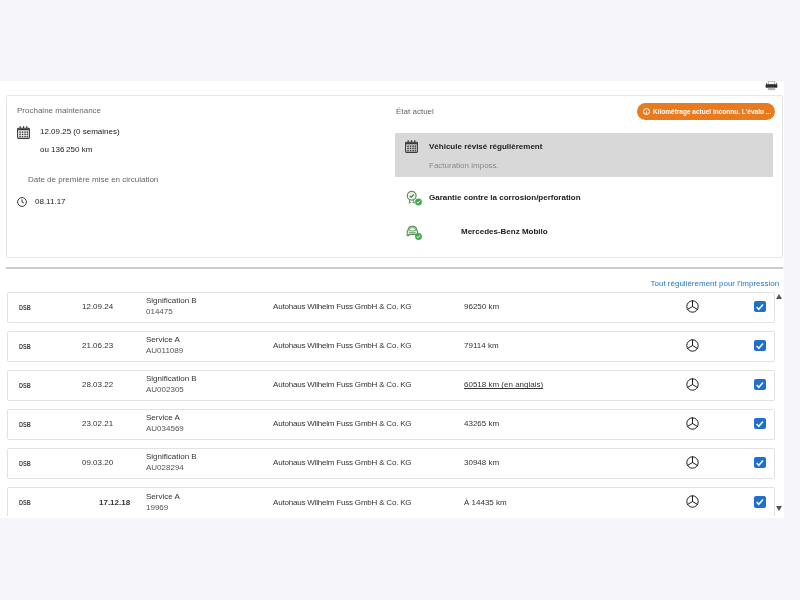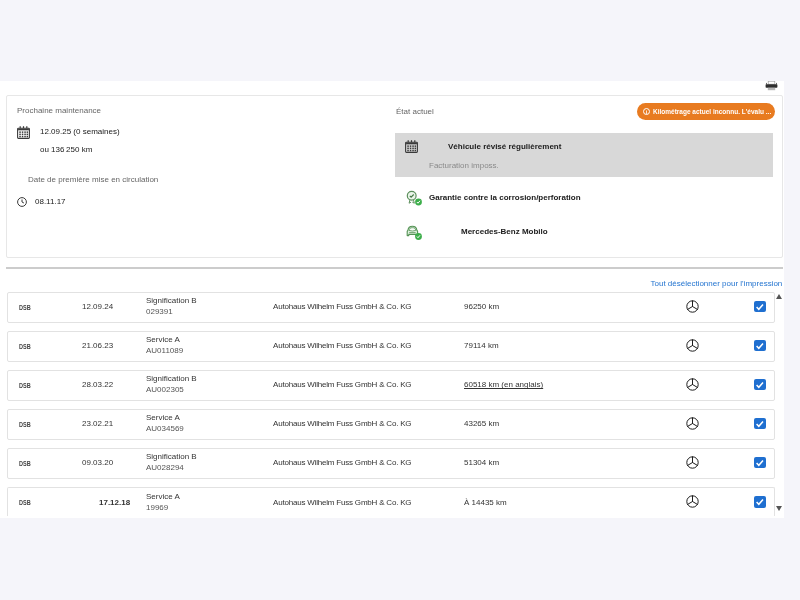--- a/index.html
+++ b/index.html
@@ -85,21 +85,21 @@
       <rect x="2.3" y="7.6" width="1.5" height="1.5"></rect>
         <rect x="4.8" y="7.6" width="1.5" height="1.5"></rect>
         <rect x="7.3" y="7.6" width="1.5" height="1.5"></rect>
         <rect x="9.6" y="7.6" width="1.5" height="1.5"></rect>
       <rect x="2.3" y="9.8" width="1.5" height="1.5"></rect>
         <rect x="4.8" y="9.8" width="1.5" height="1.5"></rect>
         <rect x="7.3" y="9.8" width="1.5" height="1.5"></rect>
         <rect x="9.6" y="9.8" width="1.5" height="1.5"></rect>
     </g>
   </svg>
-  <div class="abs b" style="left:429px; top:142.5px;margin-left:19px;">Véhicule révisé régulièrement</div>
+  <div class="abs b" style="left:429px; top:142.5px;">Véhicule révisé régulièrement</div>
   <div class="abs txt" style="left:429px; top:162px; font-size:8px; line-height:8px; color:#8a8a8a;">Facturation imposs.</div>
 
   <svg class="abs" style="left:404px; top:189px;" width="20" height="18" viewBox="0 0 20 18">
     <circle cx="7.7" cy="6.8" r="4.4" fill="#eaf5ea" stroke="#5d905d" stroke-width="1.2"></circle>
     <path d="M5.9 11 L5.1 14.2 L7.1 13.1" fill="none" stroke="#5d905d" stroke-width="1"></path>
     <path d="M9.5 11 L10.3 14.2 L8.3 13.1" fill="none" stroke="#5d905d" stroke-width="1"></path>
     <path d="M5.8 6.9 l1.3 1.3 l2.6 -2.7" fill="none" stroke="#477847" stroke-width="1.1"></path>
     <circle cx="14.5" cy="13" r="3.4" fill="#3cae4a"></circle>
     <path d="M12.9 13 l1.1 1.2 l2 -2.4" fill="none" stroke="#fff" stroke-width="1"></path>
   </svg>
@@ -108,28 +108,28 @@
   <svg class="abs" style="left:403px; top:222.5px;" width="22" height="18" viewBox="0 0 22 18">
     <path d="M4.9 7.2 C5.3 4.2 6.6 3.2 9.4 3.2 C12.2 3.2 13.5 4.2 13.9 7.2 L14.6 8.4 L14.6 12.6 L13 12.6 L13 11.4 L5.8 11.4 L5.8 12.6 L4.2 12.6 L4.2 8.4 Z" fill="#def0de" stroke="#549254" stroke-width="1.1" stroke-linejoin="round"></path>
     <path d="M6 7.4 C6.4 5.3 7.3 4.7 9.4 4.7 C11.5 4.7 12.4 5.3 12.8 7.4 Q9.4 8.6 6 7.4 Z" fill="#f6fbf6" stroke="#549254" stroke-width="0.8"></path>
     <path d="M6.2 9.6 L12.6 9.6" stroke="#549254" stroke-width="0.8"></path>
     <circle cx="15.5" cy="13.5" r="3.4" fill="#3cae4a"></circle>
     <path d="M13.9 13.5 l1.1 1.2 l2 -2.4" fill="none" stroke="#fff" stroke-width="1"></path>
   </svg>
   <div class="abs b" style="left:429px; top:227.5px;margin-left:32px;">Mercedes-Benz Mobilo</div>
 
   <div class="divider"></div>
-  <div class="abs txt" style="left:650.5px; top:279.5px; font-size:8px; line-height:8px; color:#2575d0;">Tout désélectionner pour l'impression</div>
+  <div class="abs txt" style="left:650.5px; top:279.5px; font-size:8px; line-height:8px; color:#2575d0;">Tout régulièrement pour l'impression</div>
 
   <div class="row" style="top:291.5px;"></div>
   <svg class="dsb" style="top:302.8px;" width="14" height="8" viewBox="0 0 14 8">
       <text x="0" y="6.6" font-family="Liberation Sans" font-size="7" font-weight="bold" fill="#454545" textLength="11.7" lengthAdjust="spacingAndGlyphs">DSB</text>
     </svg>
   <div class="rt" style="left:82px; top:303.2px;text-align:center;">12.09.24</div>
-  <div class="rt" style="left:146px; top:295.4px; line-height:11px;">Signification B<br><span style="color:#555;">029391</span></div>
+  <div class="rt" style="left:146px; top:295.4px; line-height:11px;">Signification B<br><span style="color:#555;">014475</span></div>
   <div class="rt" style="letter-spacing:-0.2px; left:273px; top:303.2px;">Autohaus Wilhelm Fuss GmbH &amp; Co. KG</div>
   <div class="rt" style="left:464px; top:303.2px;">96250 km</div>
   <svg class="abs" style="left:686.3px; top:299.7px;" width="13" height="13" viewBox="0 0 13 13">
       <circle cx="6.5" cy="6.5" r="5.7" fill="none" stroke="#1c1c1c" stroke-width="1"></circle>
       <path d="M6.5 0.8 L6.5 6.5 L1.6 9.4 M6.5 6.5 L11.4 9.4" stroke="#1c1c1c" stroke-width="1" fill="none" stroke-linecap="round"></path>
     </svg>
   <div class="cb" style="top:300.5px;"><svg width="11.5" height="11.5" viewBox="0 0 11.5 11.5">
         <path d="M2.6 5.9 l2.2 2.4 l4.2 -4.9" fill="none" stroke="#fff" stroke-width="1.5"></path>
       </svg></div>
   <div class="row" style="top:330.5px;"></div>
@@ -177,21 +177,21 @@
   <div class="cb" style="top:417.5px;"><svg width="11.5" height="11.5" viewBox="0 0 11.5 11.5">
         <path d="M2.6 5.9 l2.2 2.4 l4.2 -4.9" fill="none" stroke="#fff" stroke-width="1.5"></path>
       </svg></div>
   <div class="row" style="top:447.5px;"></div>
   <svg class="dsb" style="top:458.8px;" width="14" height="8" viewBox="0 0 14 8">
       <text x="0" y="6.6" font-family="Liberation Sans" font-size="7" font-weight="bold" fill="#454545" textLength="11.7" lengthAdjust="spacingAndGlyphs">DSB</text>
     </svg>
   <div class="rt" style="left:82px; top:459.2px;">09.03.20</div>
   <div class="rt" style="left:146px; top:451.4px; line-height:11px;">Signification B<br><span style="color:#555;">AU028294</span></div>
   <div class="rt" style="letter-spacing:-0.2px; left:273px; top:459.2px;">Autohaus Wilhelm Fuss GmbH &amp; Co. KG</div>
-  <div class="rt" style="left:464px; top:459.2px;">51304 km</div>
+  <div class="rt" style="left:464px; top:459.2px;">30948 km</div>
   <svg class="abs" style="left:686.3px; top:455.7px;" width="13" height="13" viewBox="0 0 13 13">
       <circle cx="6.5" cy="6.5" r="5.7" fill="none" stroke="#1c1c1c" stroke-width="1"></circle>
       <path d="M6.5 0.8 L6.5 6.5 L1.6 9.4 M6.5 6.5 L11.4 9.4" stroke="#1c1c1c" stroke-width="1" fill="none" stroke-linecap="round"></path>
     </svg>
   <div class="cb" style="top:456.5px;"><svg width="11.5" height="11.5" viewBox="0 0 11.5 11.5">
         <path d="M2.6 5.9 l2.2 2.4 l4.2 -4.9" fill="none" stroke="#fff" stroke-width="1.5"></path>
       </svg></div>
   <div class="row" style="top:487px; height:28.7px; border-bottom:none; border-bottom-left-radius:0; border-bottom-right-radius:0;"></div>
   <svg class="dsb" style="top:498.3px;" width="14" height="8" viewBox="0 0 14 8">
       <text x="0" y="6.6" font-family="Liberation Sans" font-size="7" font-weight="bold" fill="#454545" textLength="11.7" lengthAdjust="spacingAndGlyphs">DSB</text>

